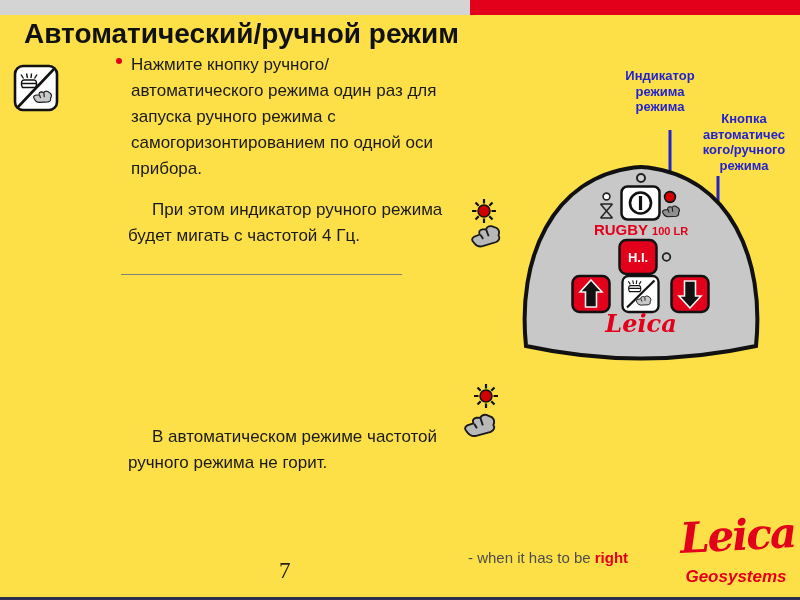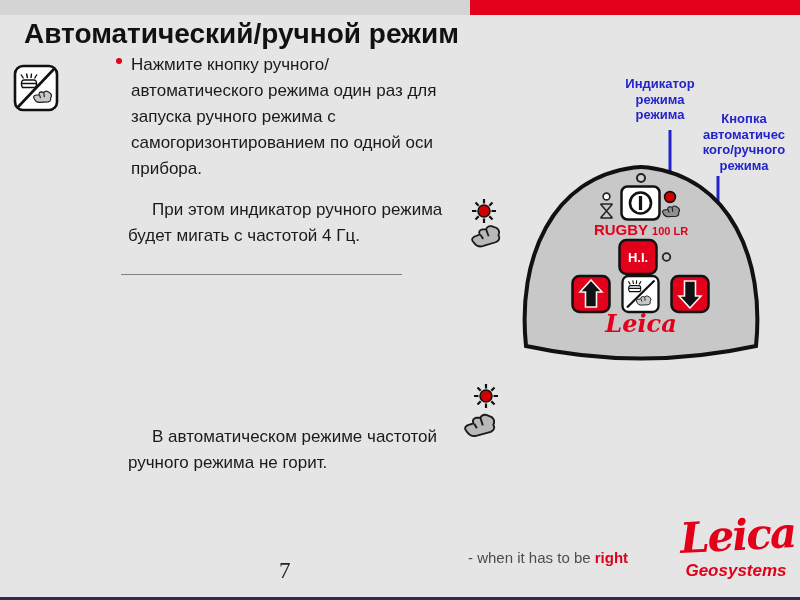--- a/index.html
+++ b/index.html
@@ -1,17 +1,17 @@
 <!DOCTYPE html>
 <html><head>
 <meta charset="utf-8">
 <style>
   html,body{margin:0;padding:0;background:#ffffff;}
   .slide{
-    position:relative;width:800px;height:600px;overflow:hidden;background:#e5e5e5;
+    position:relative;width:800px;height:600px;overflow:hidden;background:#fde047;
     font-family:"Liberation Sans",sans-serif;color:#1a1a1a;
   }
   
   .topbar{position:absolute;left:0;top:0;width:800px;height:15px;background:#d4d4d4;}
   .topbar-red{position:absolute;left:470px;top:0;width:330px;height:15px;background:#e2001a;}
   
   .title{position:absolute;left:24px;top:18px;margin:0;font-size:28px;font-weight:bold;color:#111;}
   
   .side-icon{position:absolute;left:13px;top:64px;}
   
@@ -25,38 +25,38 @@
   .b2{top:317px;}
   .note{position:absolute;left:128px;width:332px;font-size:17px;line-height:26px;text-indent:24px;}
   .n1{top:197px;}
   .n2{top:424px;}
   .divider{position:absolute;left:121px;top:274px;width:281px;border-top:1.5px solid #808080;}
   
   .callout{
     position:absolute;font-size:13px;line-height:15.5px;font-weight:bold;
     color:#2323cd;text-align:center;
   }
-  .callout-1{left:598px;top:76px;width:124px;}
+  .callout-1{left:598px;top:68px;width:124px;}
   .callout-2{left:686px;top:111px;width:116px;}
   
   .overlay{position:absolute;left:0;top:0;pointer-events:none;}
   .blink-icon{position:absolute;}
   .blink-a{left:458px;top:196px;}
   .blink-b{left:452px;top:382px;}
   
   .tagline{position:absolute;left:468px;top:549px;font-size:15px;color:#4d4d4d;}
   .tagline .accent{color:#e2001a;font-weight:bold;margin-top:44px;}
   .logo{position:absolute;left:680px;top:512px;width:112px;text-align:center;color:#e2001a;}
   .logo .script{
     font-family:"DejaVu Serif",serif;font-style:italic;font-weight:bold;
     font-size:42px;line-height:48px;letter-spacing:-2px;display:block;transform:rotate(-3deg);
   }
   .logo .sub{
     font-family:"Liberation Sans",sans-serif;font-style:italic;font-weight:bold;
-    font-size:17px;line-height:18px;display:block;margin-top:2px;
+    font-size:17px;line-height:18px;display:block;margin-top:8px;
   }
   .page-number{position:absolute;left:279px;top:558px;font-family:"Liberation Serif",serif;font-size:23px;color:#222;}
   .bottom-strip{position:absolute;left:0;bottom:0;width:800px;height:3px;background:#2d2d4d;}
 </style>
 </head>
 <body>
 
 <div class="slide">
 
   <svg width="0" height="0" style="position:absolute">

